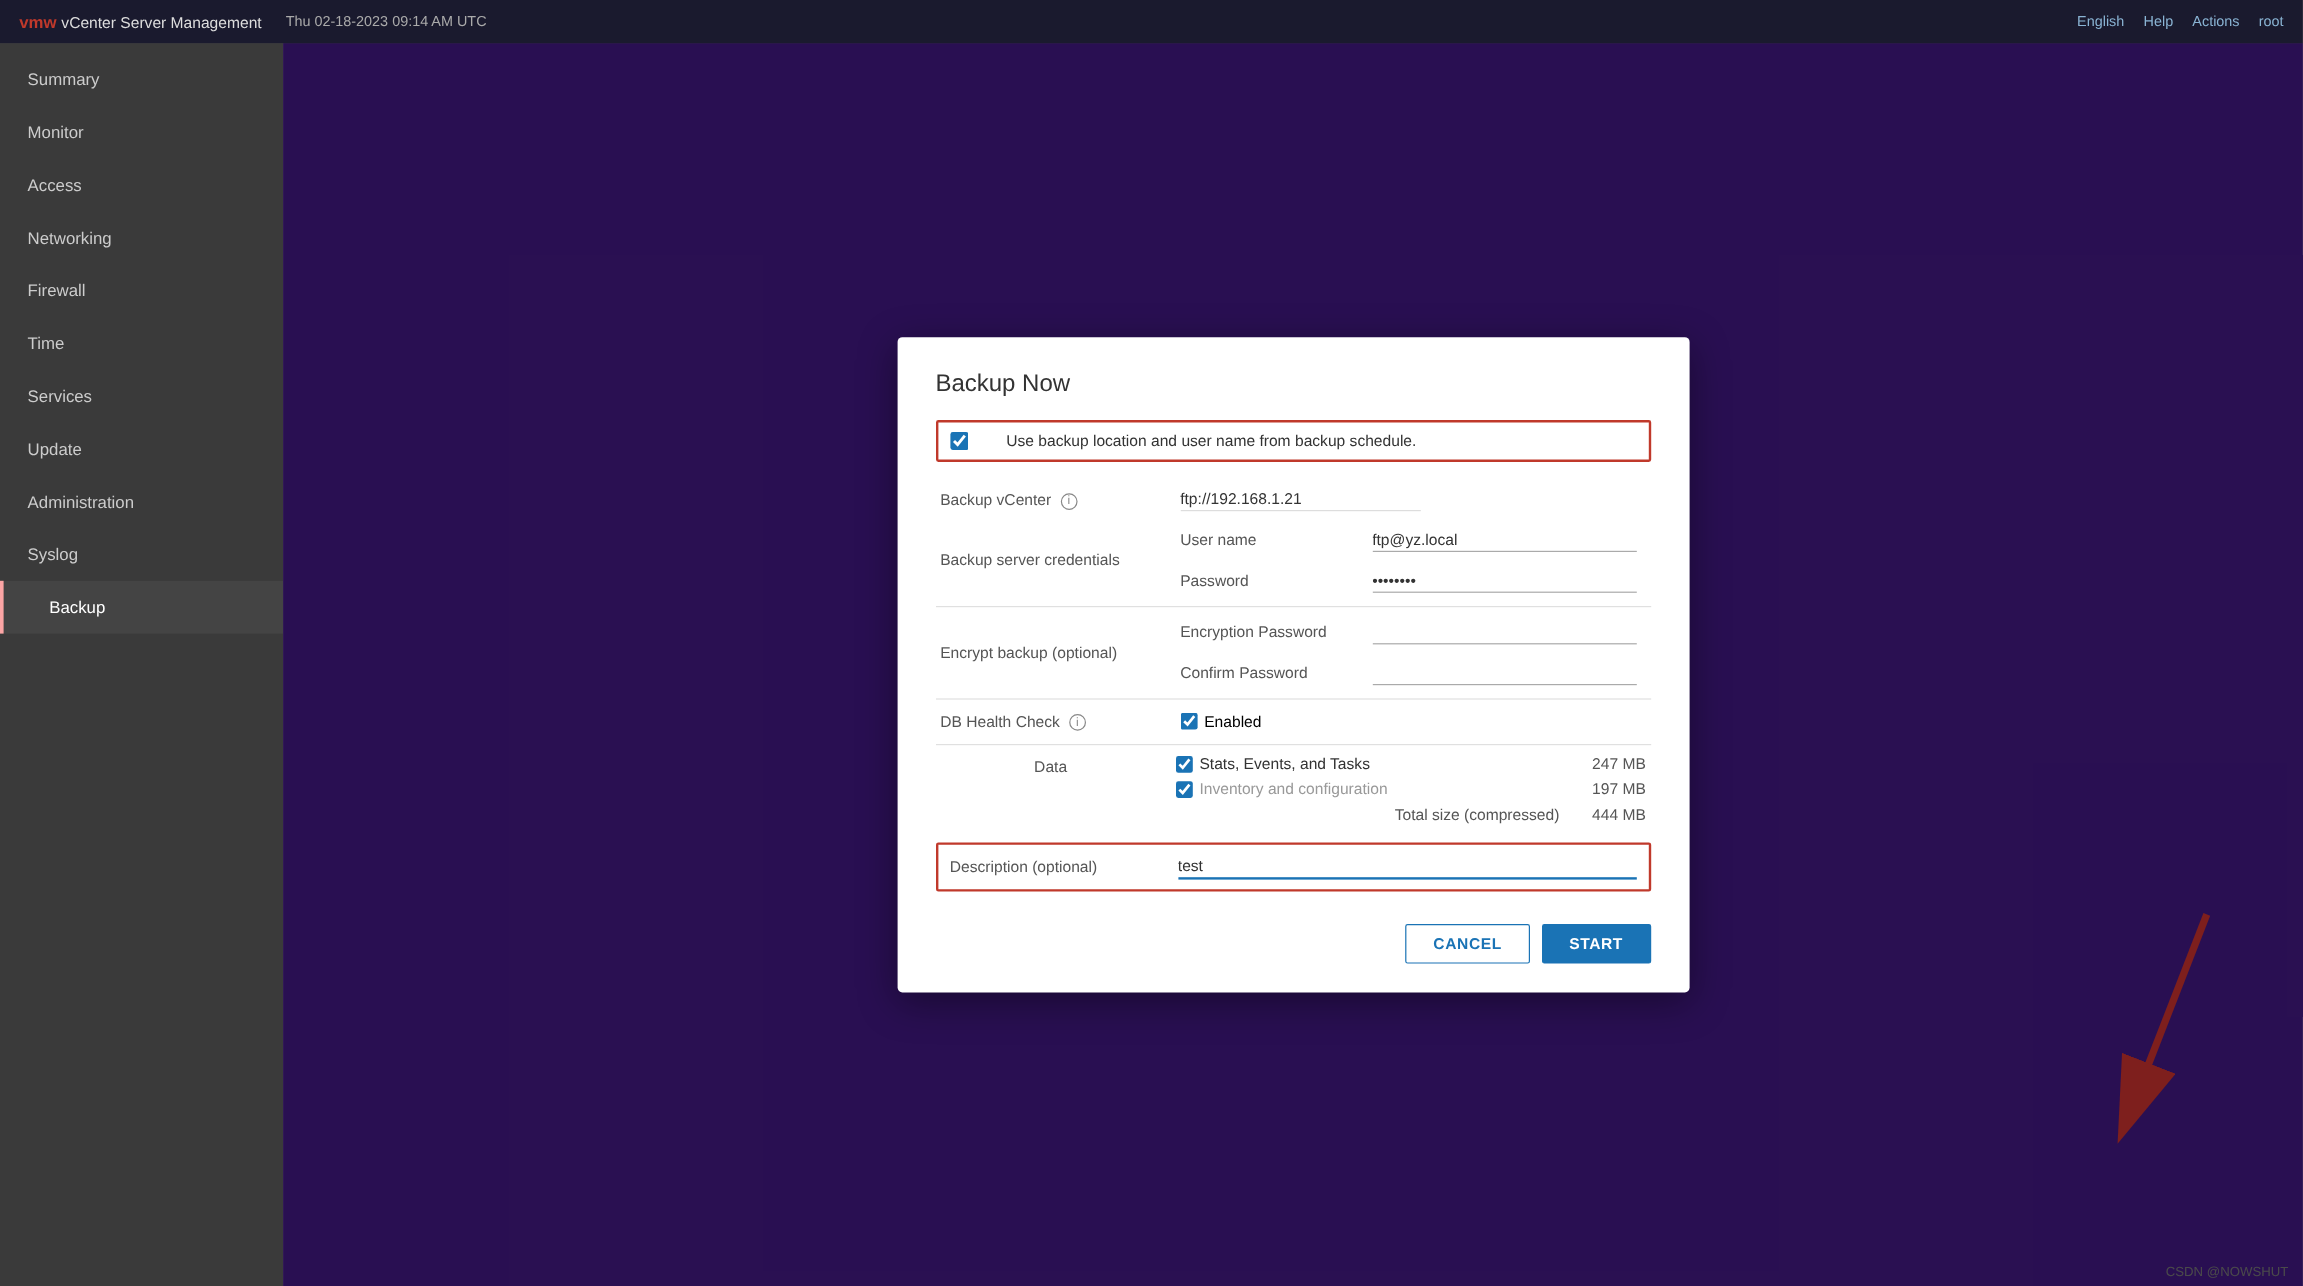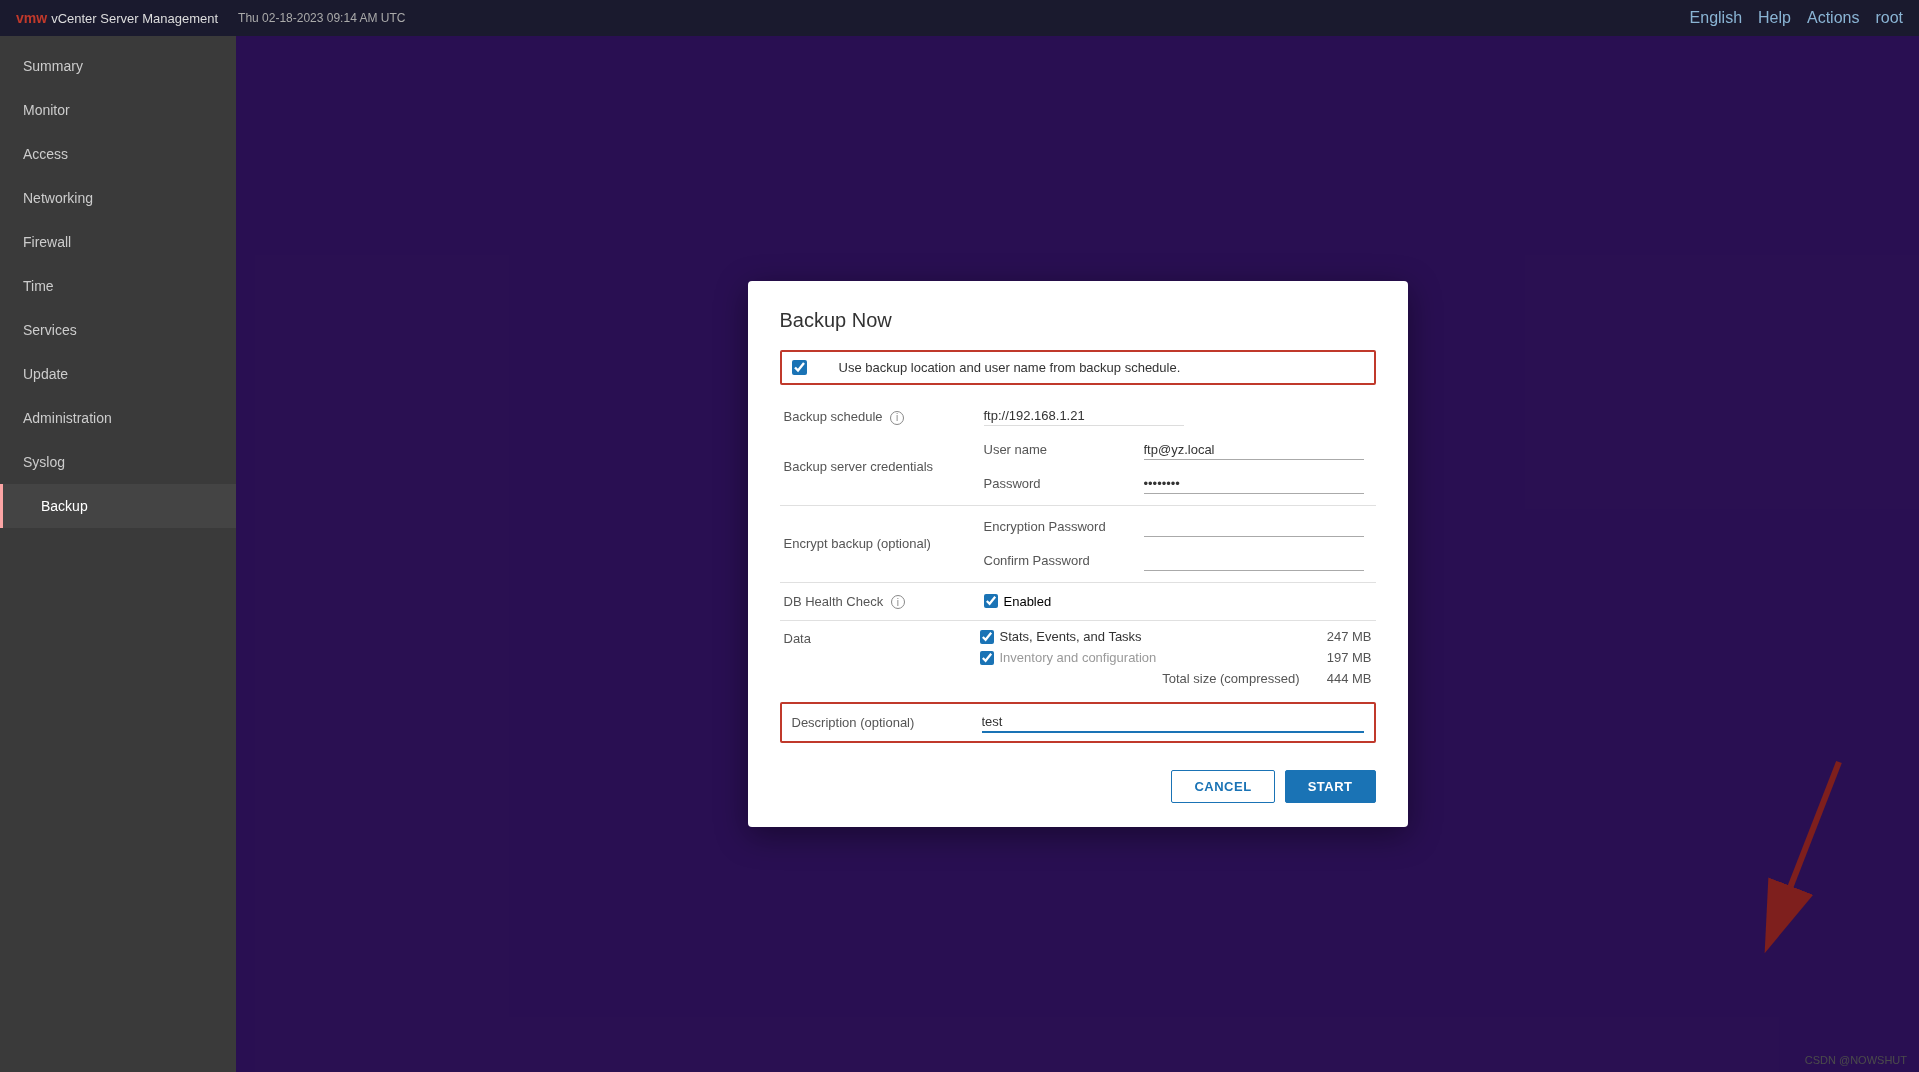--- a/index.html
+++ b/index.html
@@ -38,21 +38,21 @@
     .topbar-date {
       color: #aaa;
       font-size: 12px;
     }
     .topbar-right {
       margin-left: auto;
       display: flex;
       align-items: center;
       gap: 16px;
       color: #bbb;
-      font-size: 16px;
+      font-size: 12px;
       justify-content: center;
     }
     .topbar-right a {
       color: #8ab4d4;
       text-decoration: none;
       cursor: pointer;
     }
 
     
     .main-layout {
@@ -400,21 +400,21 @@
         <div class="checkbox-row">
           <input type="checkbox" checked="" id="useBackupSchedule" style="">
           <label class="checkbox-label" for="useBackupSchedule">Use backup location and user name from backup schedule.</label>
         </div>
 
         <table class="form-table">
           <tbody>
 
             <tr>
               <td class="field-label">
-                <span>Backup schedule</span>
+                <span>Backup vCenter</span>
                 <span class="info-icon">i</span>
               </td>
               <td colspan="2">
                 <span class="value-text">ftp://192.168.1.21</span>
               </td>
             </tr>
 
             <tr>
               <td class="field-label" rowspan="2">Backup server credentials</td>
               <td class="field-sublabel">User name</td>
@@ -468,21 +468,21 @@
               </td>
             </tr>
 
             <tr class="divider-row">
               <td colspan="3">
                   <hr class="section-divider">
                 </td>
             </tr>
 
             <tr>
-              <td class="field-label" style="vertical-align:top; padding-top:6px;">Data</td>
+              <td class="field-label" style="vertical-align:top; padding-top:6px;text-align:center;">Data</td>
               <td colspan="2" style="padding: 4px 0;">
                 <div style="display:flex; align-items:center; margin-bottom:6px;">
                   <input type="checkbox" checked="" id="dataItem0" style="width: 14px; height: 14px; accent-color: rgb(26, 115, 181); margin-right: 6px;">
                   <label for="dataItem0" style="font-size:13px;color:#333;">Stats, Events, and Tasks</label>
                   <span style="margin-left:auto;font-size:13px;color:#555;min-width:60px;text-align:right;padding-right:4px;">247 MB</span>
                 </div>
                 <div style="display:flex; align-items:center; margin-bottom:6px;">
                   <input type="checkbox" checked="" id="dataItem1" style="width: 14px; height: 14px; accent-color: rgb(26, 115, 181); margin-right: 6px;">
                   <label for="dataItem1" style="font-size:13px;color:#999;">Inventory and configuration</label>
                   <span style="margin-left:auto;font-size:13px;color:#555;min-width:60px;text-align:right;padding-right:4px;">197 MB</span>

